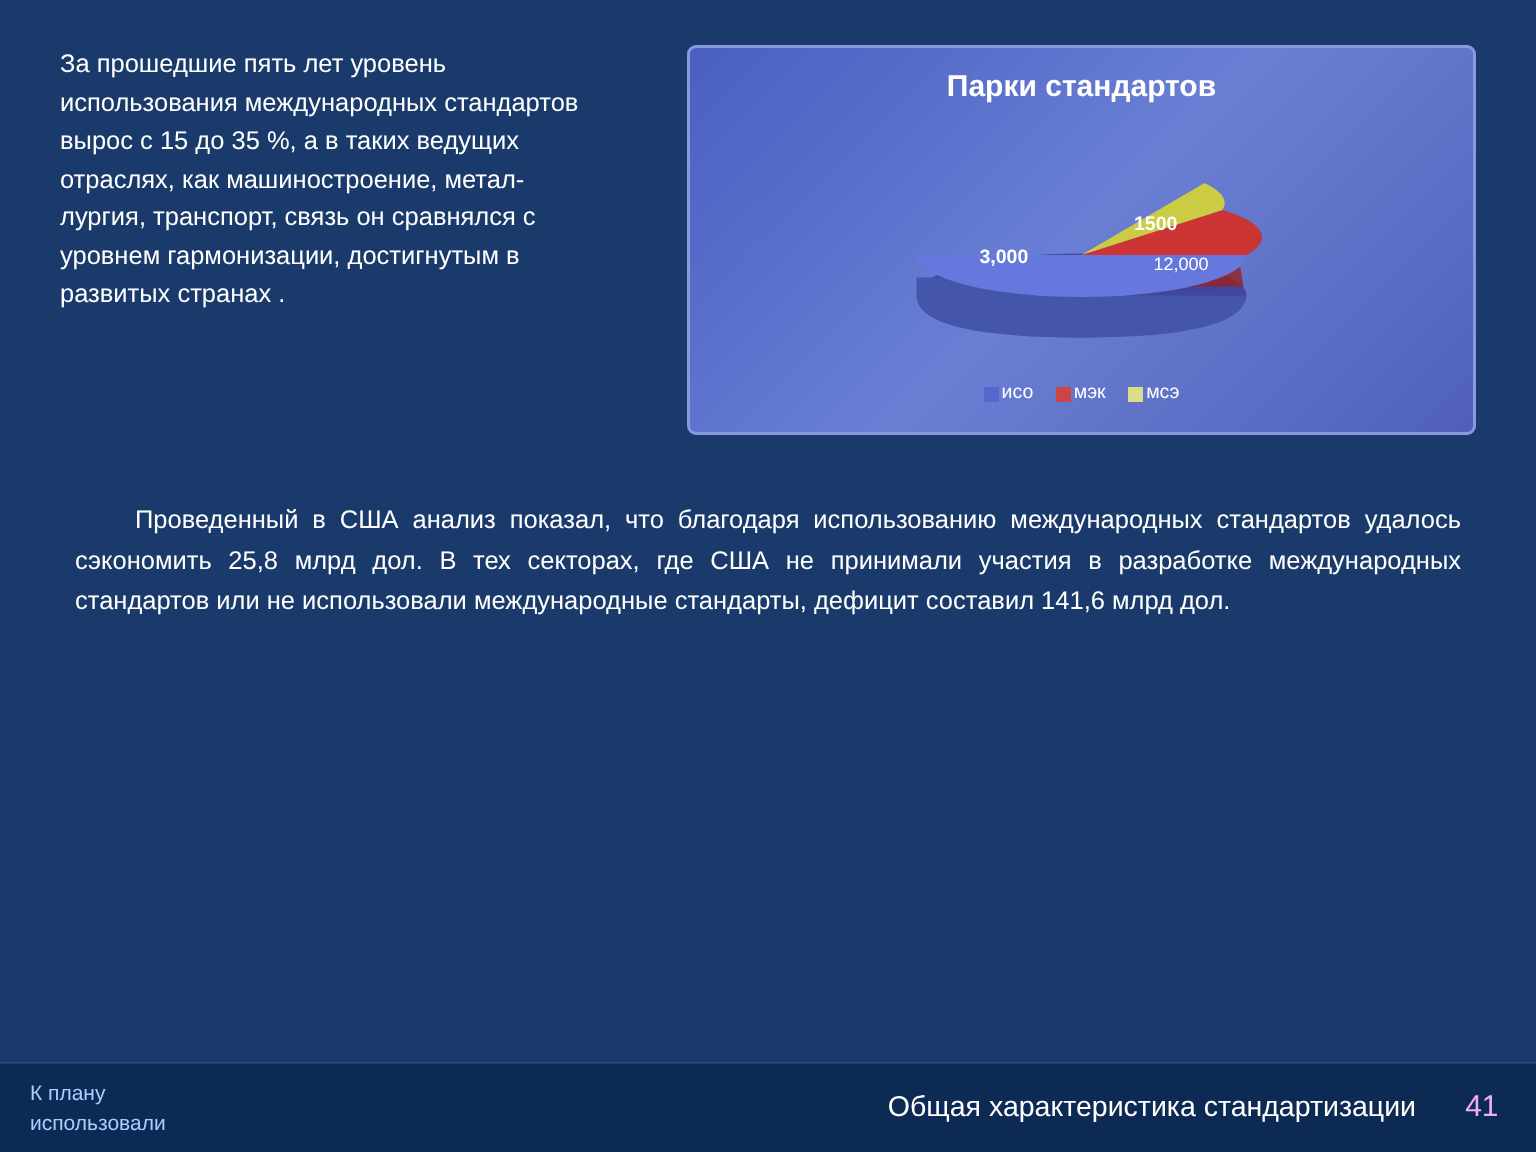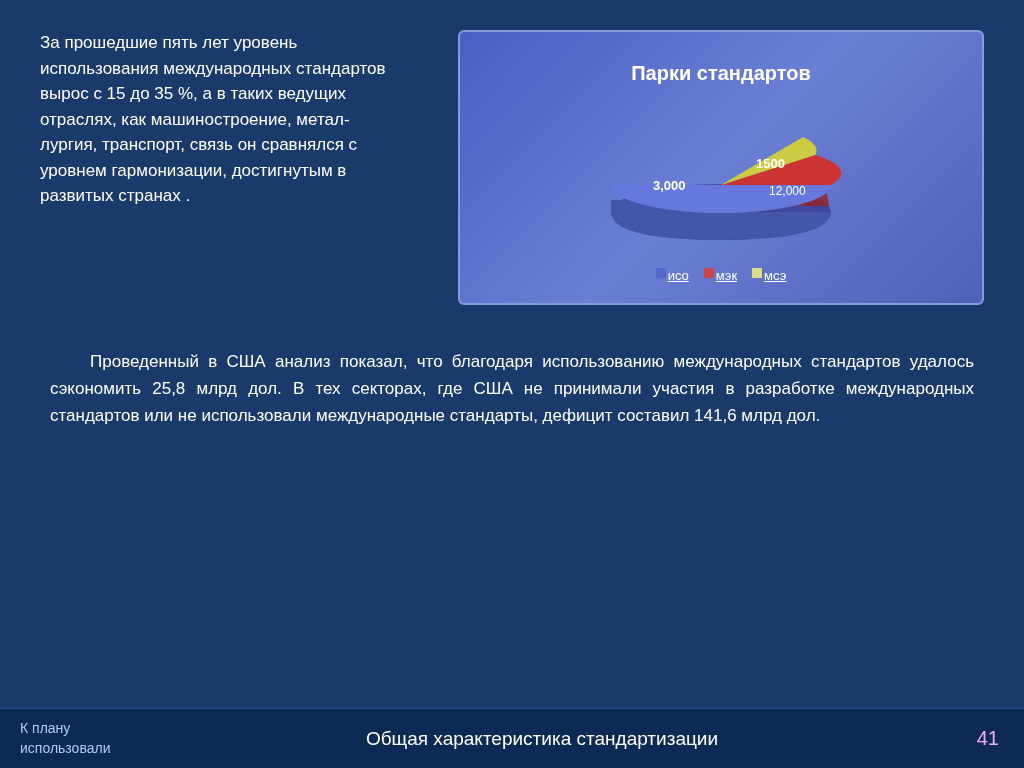--- a/index.html
+++ b/index.html
@@ -30,21 +30,21 @@
       color: white;
       font-size: 17px;
       line-height: 1.5;
     }
 
     .chart-box {
       flex: 1;
       background: linear-gradient(135deg, #4a5fc1 0%, #6a7fd4 50%, #5060b8 100%);
       border: 2px solid #8899dd;
       border-radius: 6px;
-      padding: 30px 20px 20px 20px;
+      padding: 15px 20px 20px 20px;
       min-height: 260px;
       margin-left: 28px;
     }
 
     .chart-title {
       color: white;
       font-size: 20px;
       font-weight: bold;
       text-align: center;
       margin-bottom: 15px;
@@ -71,23 +71,22 @@
       display: flex;
       gap: 15px;
       margin-top: 8px;
       align-items: center;
       font-size: 13px;
       color: white;
     }
 
     .legend-item {
       display: flex;
-      align-items: flex-start;
+      align-items: flex-end;
       gap: 2px;
-      text-decoration: underline;
     }
 
     .legend-dot {
       width: 10px;
       height: 10px;
       display: inline-block;
     }
 
     .bottom-text {
       color: white;
@@ -121,21 +120,21 @@
       padding: 0 20px;
       cursor: pointer;
       flex: 0 0 140px;
       line-height: 1.4;
     }
 
     .footer-title {
       flex: 1;
       color: white;
       font-size: 19px;
-      text-align: center;
+      text-align: right;
     }
 
     .footer-page {
       color: #f0abfc;
       font-size: 20px;
       padding: 0 25px;
       flex: 0 0 80px;
       text-align: right;
     }
   </style>

